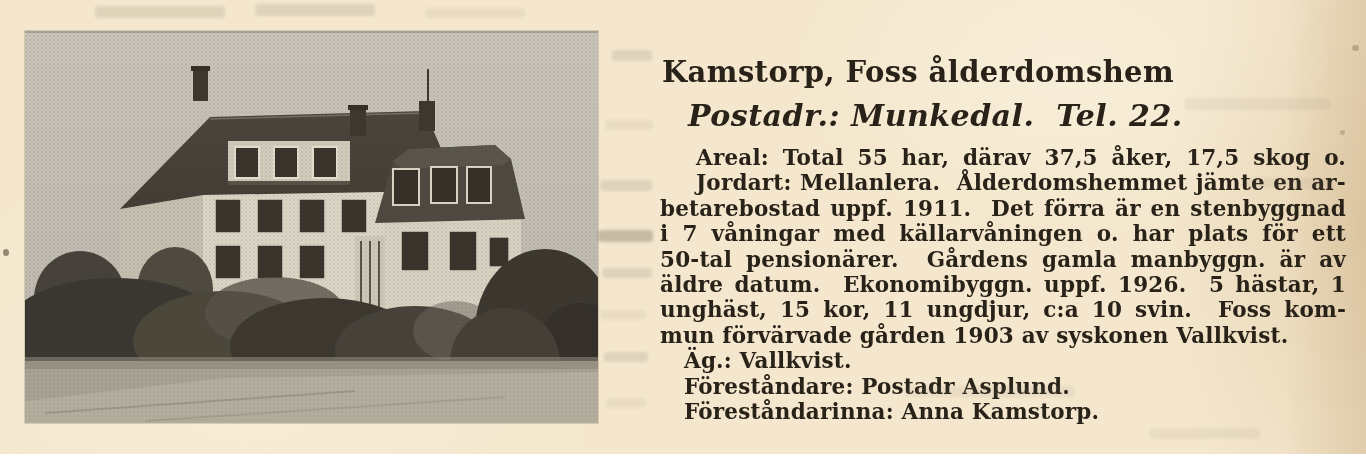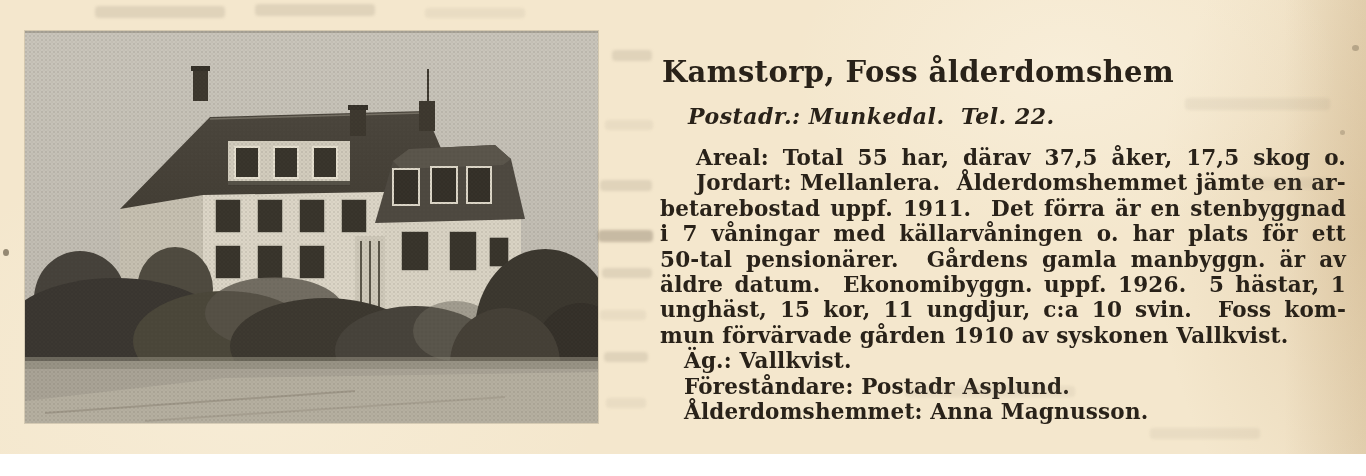--- a/index.html
+++ b/index.html
@@ -22,21 +22,21 @@
   
   .entry {
     position:absolute; left:660px; top:55px; width:686px;
     color:var(--ink,#2a231a); font-weight:700;
   }
   .entry h1 {
     margin:0 0 13px 2px; font-size:29px; line-height:34px; letter-spacing:.4px;
     font-weight:700;
   }
   .postadr {
-    margin:0 0 15px 28px; font-style:italic; font-size:22px; line-height:28px;
+    margin:0 0 15px 28px; font-style:italic; font-size:30px; line-height:28px;
     letter-spacing:.5px;
   }
   .line { font-size:21.5px; line-height:25.4px; letter-spacing:.2px; }
   .just { text-align:justify; text-align-last:justify; -moz-text-align-last:justify; }
   .indent { text-indent:36px; }
   .indent-sm { text-indent:24px; }
   
   .bleed {
     position:absolute; background:rgba(125,114,96,.17); border-radius:4px;
     filter:blur(1.6px); pointer-events:none;
@@ -155,24 +155,24 @@
   <div class="entry">
     <h1>Kamstorp, Foss ålderdomshem</h1>
     <p class="postadr">Postadr.: Munkedal.&nbsp; Tel. 22.</p>
     <div class="line indent just">Areal: Total 55 har, därav 37,5 åker, 17,5 skog o.</div>
     <div class="line indent just">Jordart: Mellanlera.&nbsp; Ålderdomshemmet jämte en ar-</div>
     <div class="line just">betarebostad uppf. 1911.&nbsp; Det förra är en stenbyggnad</div>
     <div class="line just">i 7 våningar med källarvåningen o. har plats för ett</div>
     <div class="line just">50-tal pensionärer.&nbsp; Gårdens gamla manbyggn. är av</div>
     <div class="line just">äldre datum.&nbsp; Ekonomibyggn. uppf. 1926.&nbsp; 5 hästar, 1</div>
     <div class="line just">unghäst, 15 kor, 11 ungdjur, c:a 10 svin.&nbsp; Foss kom-</div>
-    <div class="line">mun förvärvade gården 1910 av syskonen Vallkvist.</div>
+    <div class="line">mun förvärvade gården 1903 av syskonen Vallkvist.</div>
     <div class="line indent-sm">Äg.: Vallkvist.</div>
     <div class="line indent-sm">Föreståndare: Postadr Asplund.</div>
-    <div class="line indent-sm">Ålderdomshemmet: Anna Magnusson.</div>
+    <div class="line indent-sm">Föreståndarinna: Anna Kamstorp.</div>
   </div>
 
   <div class="bleed" style="left:95px;  top:6px;   width:130px; height:12px;"></div>
   <div class="bleed" style="left:255px; top:4px;   width:120px; height:12px;"></div>
   <div class="bleed lt" style="left:425px; top:8px;   width:100px; height:10px;"></div>
   <div class="bleed" style="left:612px; top:50px;  width:40px;  height:11px;"></div>
   <div class="bleed lt" style="left:605px; top:120px; width:48px;  height:10px;"></div>
   <div class="bleed" style="left:600px; top:180px; width:52px;  height:11px;"></div>
   <div class="bleed dk" style="left:598px; top:230px; width:55px;  height:12px;"></div>
   <div class="bleed" style="left:602px; top:268px; width:50px;  height:10px;"></div>

